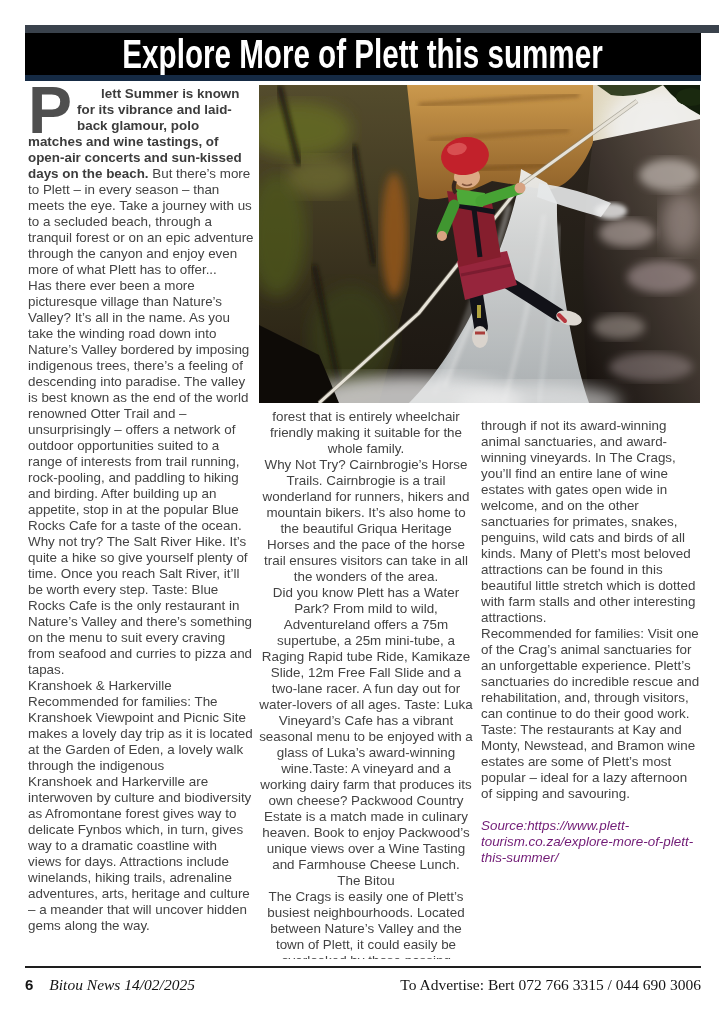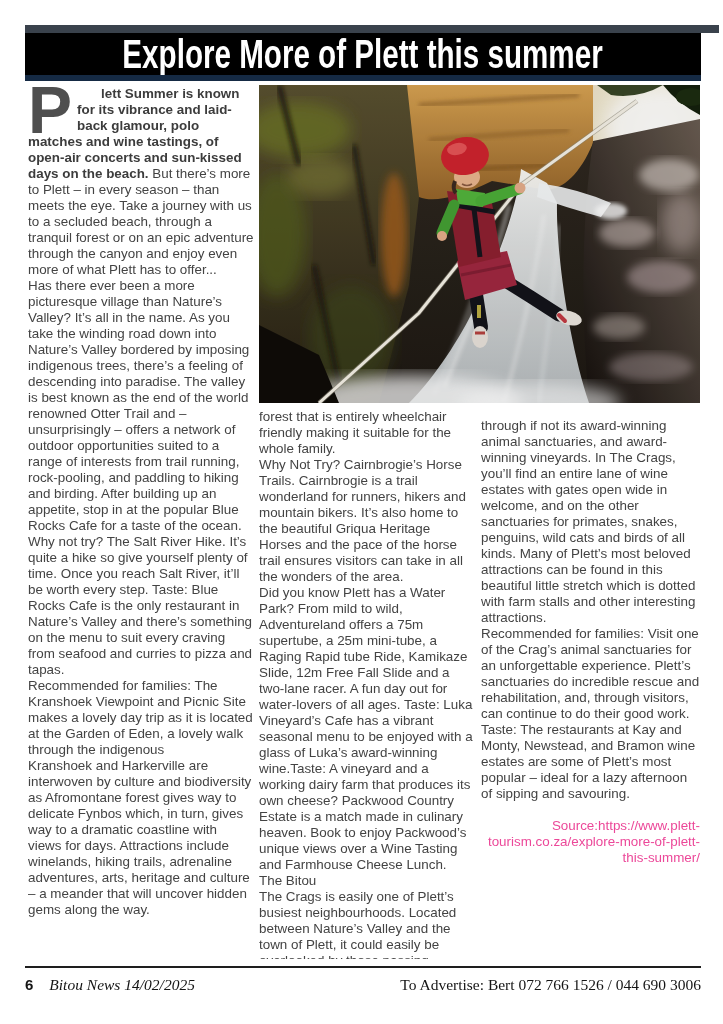--- a/index.html
+++ b/index.html
@@ -15,29 +15,29 @@
   .banner-under { position:absolute; left:25px; top:75px; width:676px; height:6px; background:#152a44; }
   .banner-text {
     color:#ffffff; font-weight:bold; font-size:40px; white-space:nowrap;
     transform:scaleX(0.74); transform-origin:center; letter-spacing:0px;
   }
   .photo { position:absolute; left:259px; top:85px; width:441px; height:318px; overflow:hidden; }
   .photo svg { display:block; }
 
   .col { position:absolute; color:#434343; font-size:13.4px; line-height:16px; overflow:hidden; }
   .col1 { left:28px;  top:86px;  width:226px; height:876px; }
-  .col2 { left:259px; top:409px; width:214px; height:550px; }
+  .col2 { left:259px; top:409px; width:214px; height:550px;text-align:center; }
   .col3 { left:481px; top:418px; width:219px; height:550px; }
   .col p { margin:0; }
   .dropcap {
     float:left; font-size:66px; line-height:48px; font-weight:bold; color:#4f4f4f;
     padding:0 5px 0 0;
   }
   .intro-bold { font-weight:bold; color:#3c3c3c;margin-left:24px; }
-  .para.source { margin-top:16px; color:#ec4899;text-align:right; }
+  .para.source { margin-top:16px; font-style:italic; color:#701a75; }
 
   .footer-rule { position:absolute; left:25px; top:966px; width:676px; height:2px; background:#1e1e1e; }
   .footer {
     position:absolute; left:25px; top:976px; width:676px;
     display:flex; justify-content:space-between; align-items:baseline;
     font-family:"Liberation Serif", serif; font-size:15.5px; color:#141414;
   }
   .footer-left { display:flex; gap:16px; align-items:baseline; }
   .page-num { font-family:"Liberation Sans", sans-serif; font-weight:bold; font-size:15px; font-style:normal; }
   .pub { font-style:italic; }
@@ -175,20 +175,21 @@
       </g>
 
       <rect x="0" y="0" width="441" height="318" fill="#000000" opacity="0.06"></rect>
     </svg>
   </div>
 
   <div class="col col1">
     <p class="para lead"><span class="dropcap">P</span><span class="intro-bold">lett Summer is known for its vibrance and laid-back glamour, polo matches and wine tastings, of open-air concerts and sun-kissed days on the beach.</span><span> But there’s more to Plett – in every season – than meets the eye. Take a journey with us to a secluded beach, through a tranquil forest or on an epic adventure through the canyon and enjoy even more of what Plett has to offer...</span></p>
     <div>
         <p class="para">Has there ever been a more picturesque village than Nature’s Valley? It’s all in the name. As you take the winding road down into Nature’s Valley bordered by imposing indigenous trees, there’s a feeling of descending into paradise. The valley is best known as the end of the world renowned Otter Trail and – unsurprisingly – offers a network of outdoor opportunities suited to a range of interests from trail running, rock-pooling, and paddling to hiking and birding. After building up an appetite, stop in at the popular Blue Rocks Cafe for a taste of the ocean. Why not try? The Salt River Hike. It’s quite a hike so give yourself plenty of time. Once you reach Salt River, it’ll be worth every step. Taste: Blue Rocks Cafe is the only restaurant in Nature’s Valley and there’s something on the menu to suit every craving from seafood and curries to pizza and tapas.</p>
+        <p class="para">Kranshoek &amp; Harkerville</p>
         <p class="para">Recommended for families: The Kranshoek Viewpoint and Picnic Site makes a lovely day trip as it is located at the Garden of Eden, a lovely walk through the indigenous</p>
         <p class="para">Kranshoek and Harkerville are interwoven by culture and biodiversity as Afromontane forest gives way to delicate Fynbos which, in turn, gives way to a dramatic coastline with views for days. Attractions include  winelands, hiking trails, adrenaline adventures, arts, heritage and culture – a meander that will uncover hidden gems along the way.</p>
       </div>
   </div>
 
   <div class="col col2">
       <p class="para">forest that is entirely wheelchair friendly making it suitable for the whole family.</p>
       <p class="para">Why Not Try? Cairnbrogie’s Horse Trails. Cairnbrogie is a trail wonderland for runners, hikers and mountain bikers. It’s also home to the beautiful Griqua Heritage Horses and the pace of the horse trail ensures visitors can take in all the wonders of the area.</p>
       <p class="para">Did you know Plett has a Water Park?  From mild to wild, Adventureland offers a 75m supertube, a 25m mini-tube, a Raging Rapid tube Ride, Kamikaze Slide, 12m Free Fall Slide and a two-lane racer. A fun day out for water-lovers of all ages. Taste: Luka Vineyard’s Cafe has a vibrant seasonal menu to be enjoyed with a glass of Luka’s award-winning wine.Taste: A vineyard and a working dairy farm that produces its own cheese? Packwood Country Estate is a match made in culinary heaven. Book to enjoy Packwood’s unique views over a Wine Tasting and Farmhouse Cheese Lunch.</p>
       <p class="para">The Bitou</p>
@@ -200,16 +201,16 @@
       <p class="para">Recommended for families: Visit one of the Crag’s animal sanctuaries for an unforgettable experience. Plett’s sanctuaries do incredible rescue and rehabilitation, and, through visitors, can continue to do their good work. Taste: The restaurants at Kay and Monty, Newstead, and Bramon wine estates are some of Plett’s most popular – ideal for a lazy afternoon of sipping and savouring.</p>
       <p class="para source">Source:https://www.plett-tourism.co.za/explore-more-of-plett-this-summer/</p>
     </div>
 
   <div class="footer-rule"></div>
   <div class="footer">
     <span class="footer-left">
       <span class="page-num">6</span>
       <span class="pub">Bitou News 14/02/2025</span>
     </span>
-    <span class="advertise">To Advertise: Bert 072 766 1526 / 044 690 3006</span>
+    <span class="advertise">To Advertise: Bert 072 766 3315 / 044 690 3006</span>
   </div>
 
 </div>
 
 </body></html>

